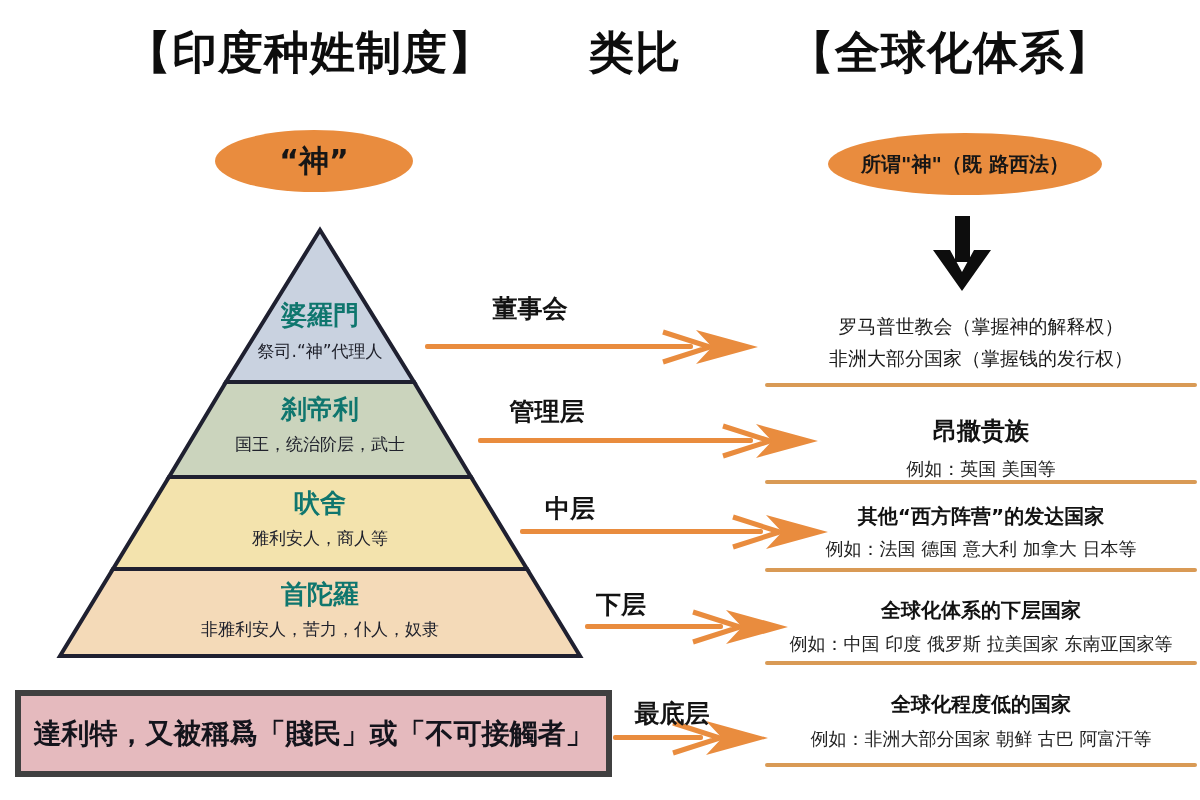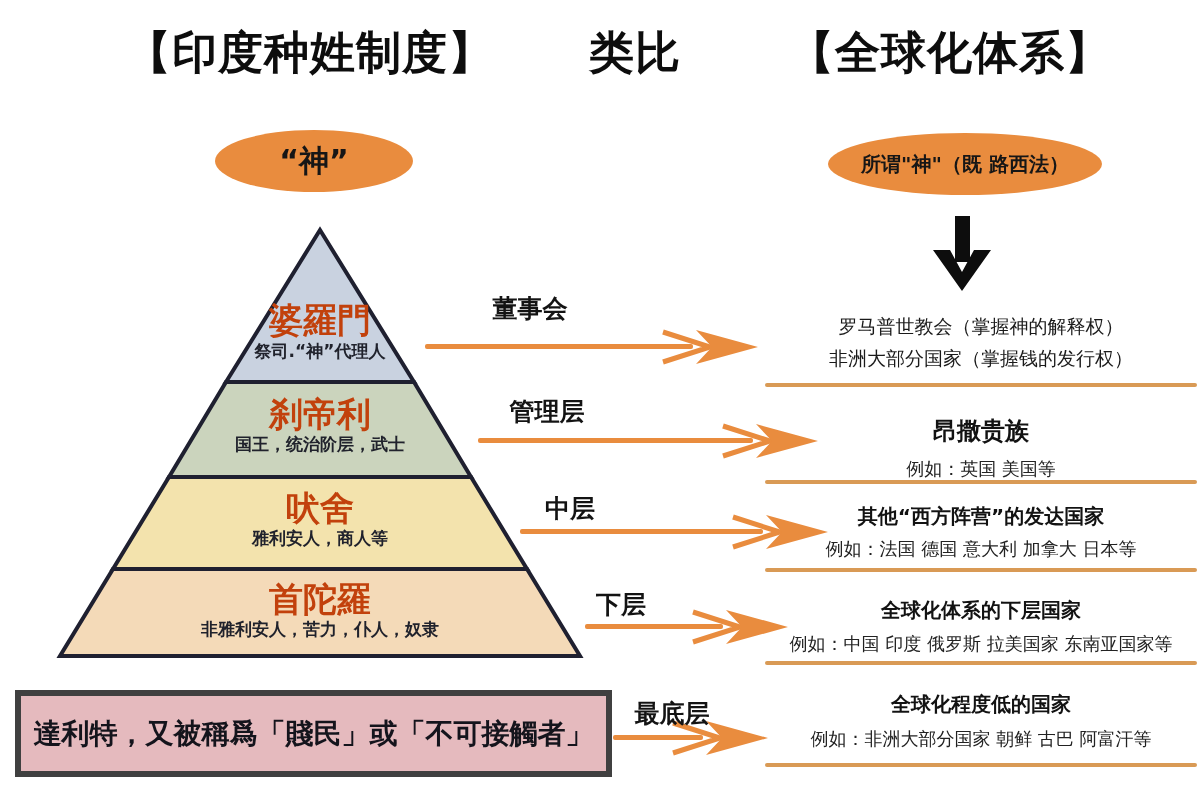--- a/index.html
+++ b/index.html
@@ -11,22 +11,22 @@
   .ctr{text-align:center;}
   
   .main-title{top:22px;height:62px;line-height:62px;font-size:45px;font-weight:700;color:#0d0d0d;letter-spacing:1px;}
   
   .bubble{background:#e98c3e;border-radius:50%;display:flex;align-items:center;justify-content:center;font-weight:700;color:#161616;}
   .bubble-left{left:215px;top:130px;width:198px;height:62px;font-size:30px;}
   .bubble-right{left:828px;top:133px;width:274px;height:62px;font-size:20px;}
   
   .layer-svg{position:absolute;left:0;top:0;width:1200px;height:800px;}
   
-  .pyr-name{left:70px;width:500px;font-size:34px;font-weight:700;color:#c2410c;}
-  .pyr-desc{left:70px;width:500px;font-size:17px;font-weight:700;color:#20222c;}
+  .pyr-name{left:70px;width:500px;font-size:26px;font-weight:700;color:#0f766e;}
+  .pyr-desc{left:70px;width:500px;font-size:17px;font-weight:400;color:#20222c;}
   
   .dalit{left:15px;top:690px;width:585px;height:75px;background:#e5babe;border:6px solid #404040;
          display:flex;align-items:center;justify-content:center;font-size:28px;font-weight:700;color:#14141c;}
   
   .mid-label{font-size:25px;font-weight:600;color:#131313;}
   
   .r-row{left:765px;width:432px;}
   .r-line{font-size:19px;font-weight:500;line-height:32px;color:#1a1a1a;}
   .r-title{font-size:20px;font-weight:700;color:#121212;}
   .r-title-big{font-size:24px;}

